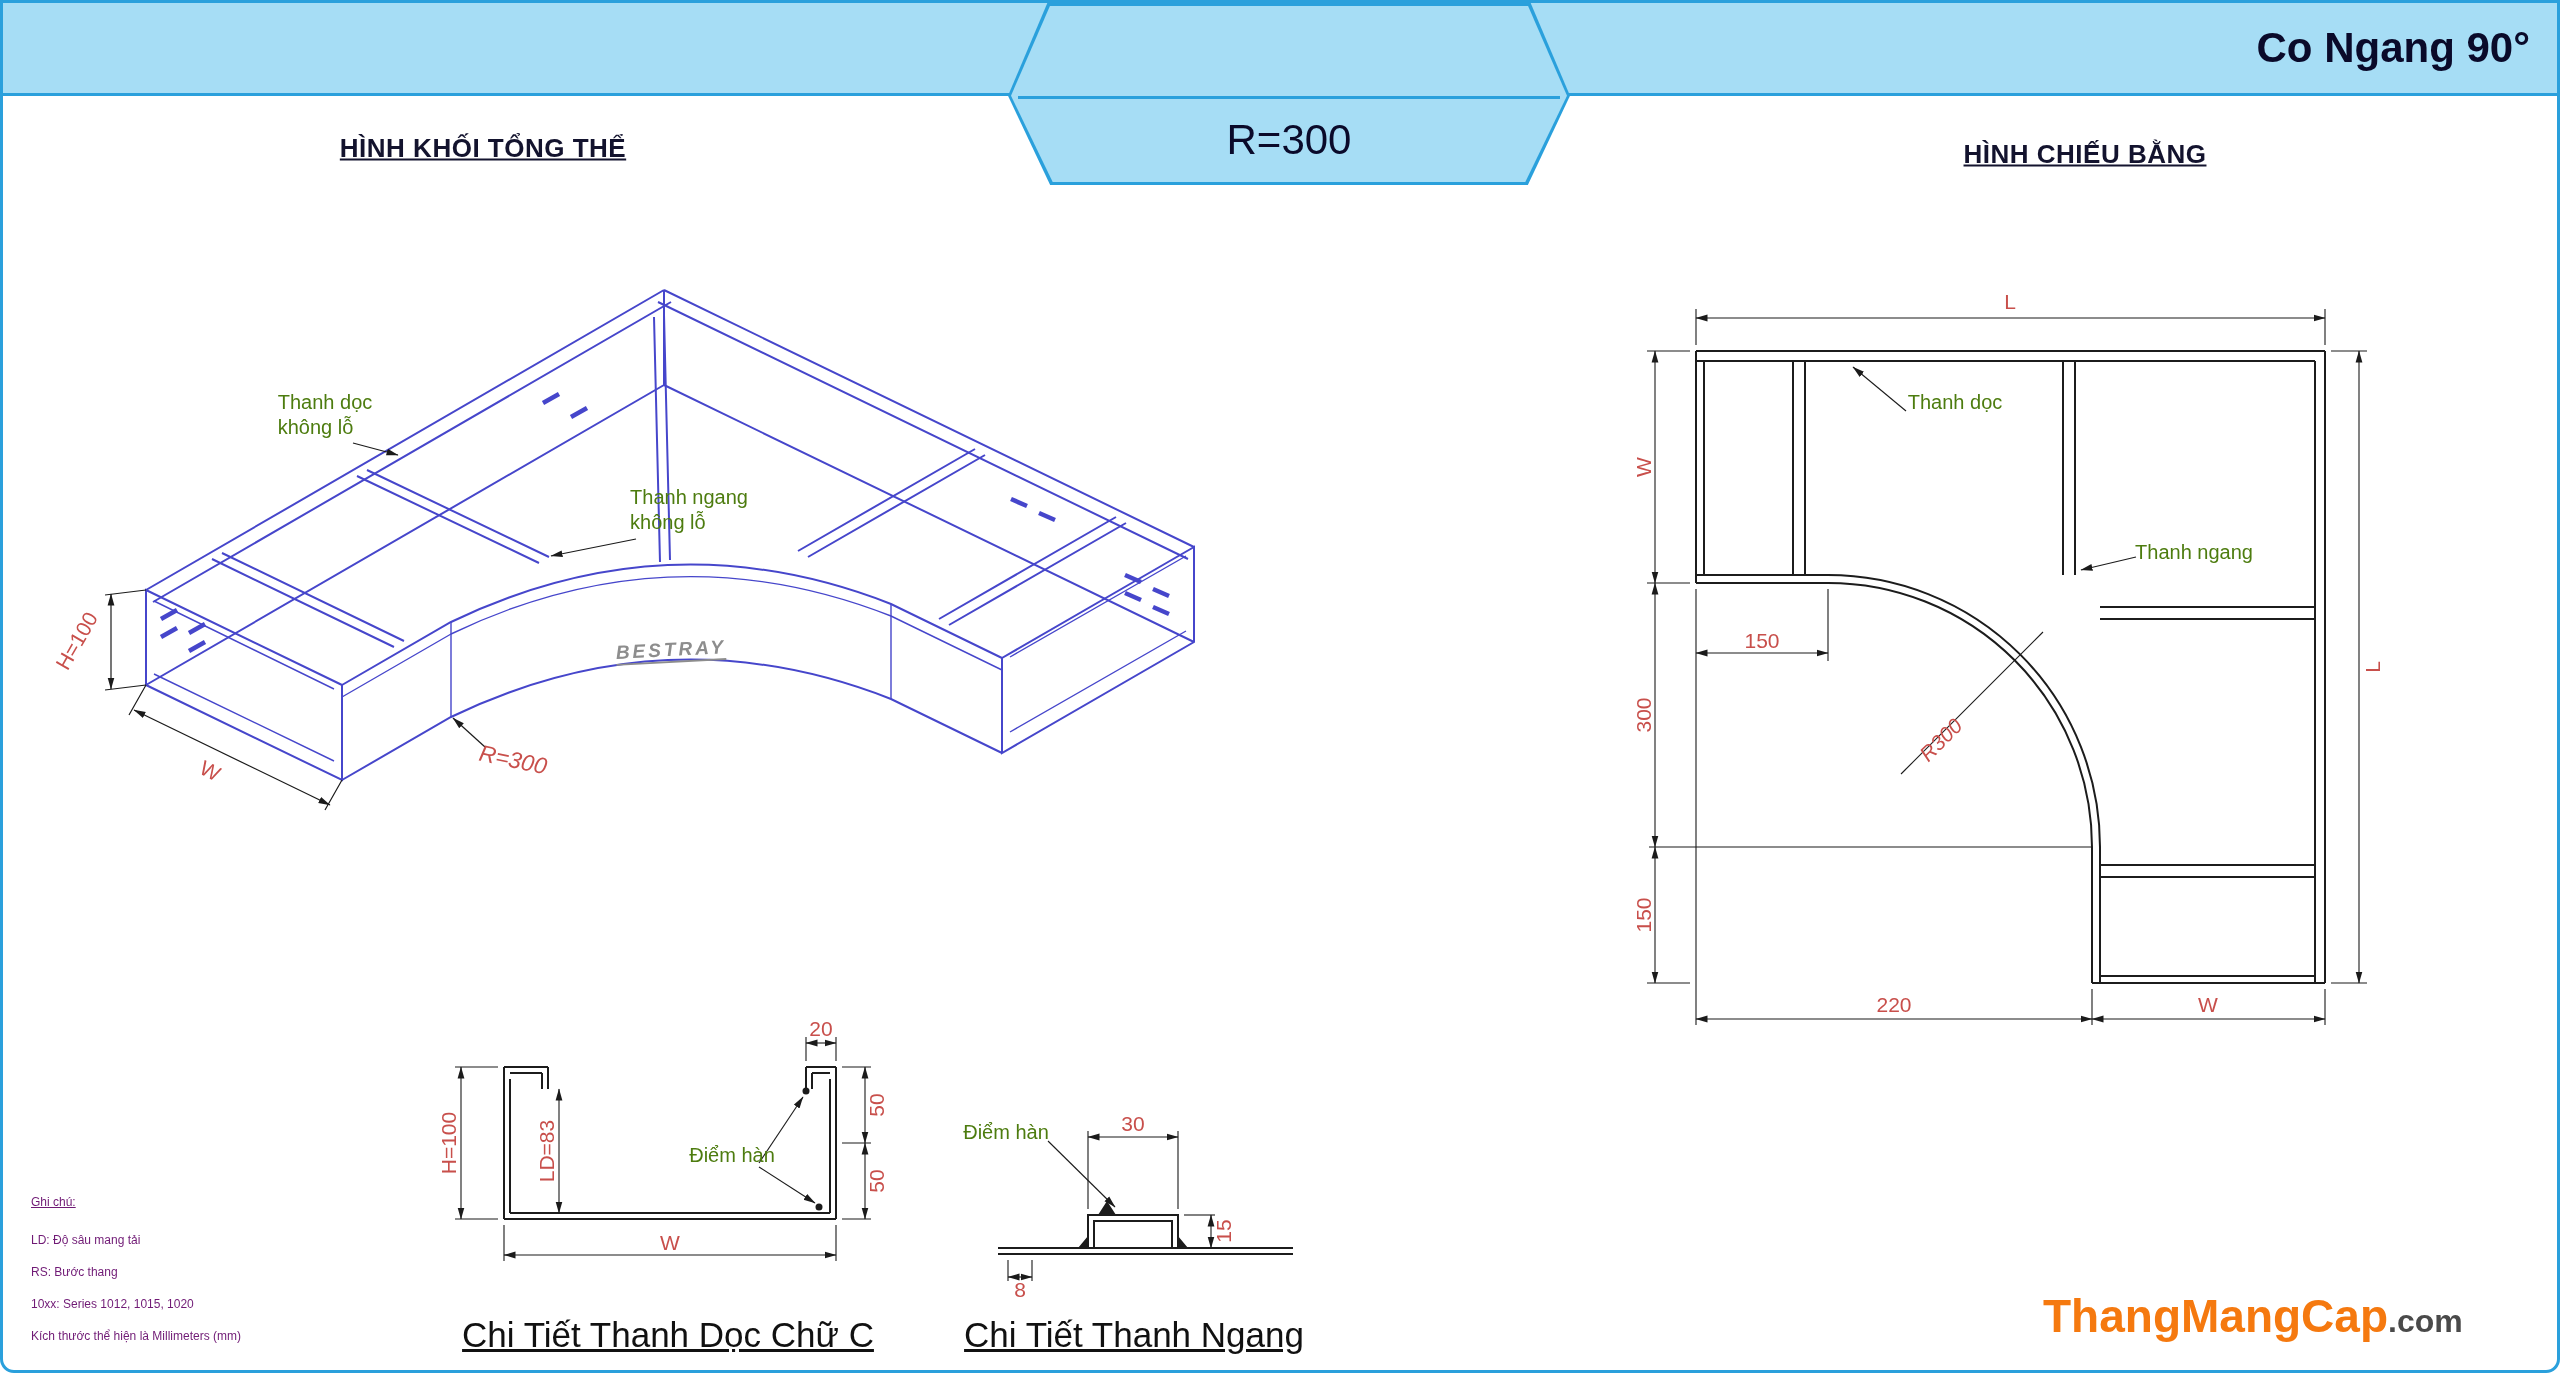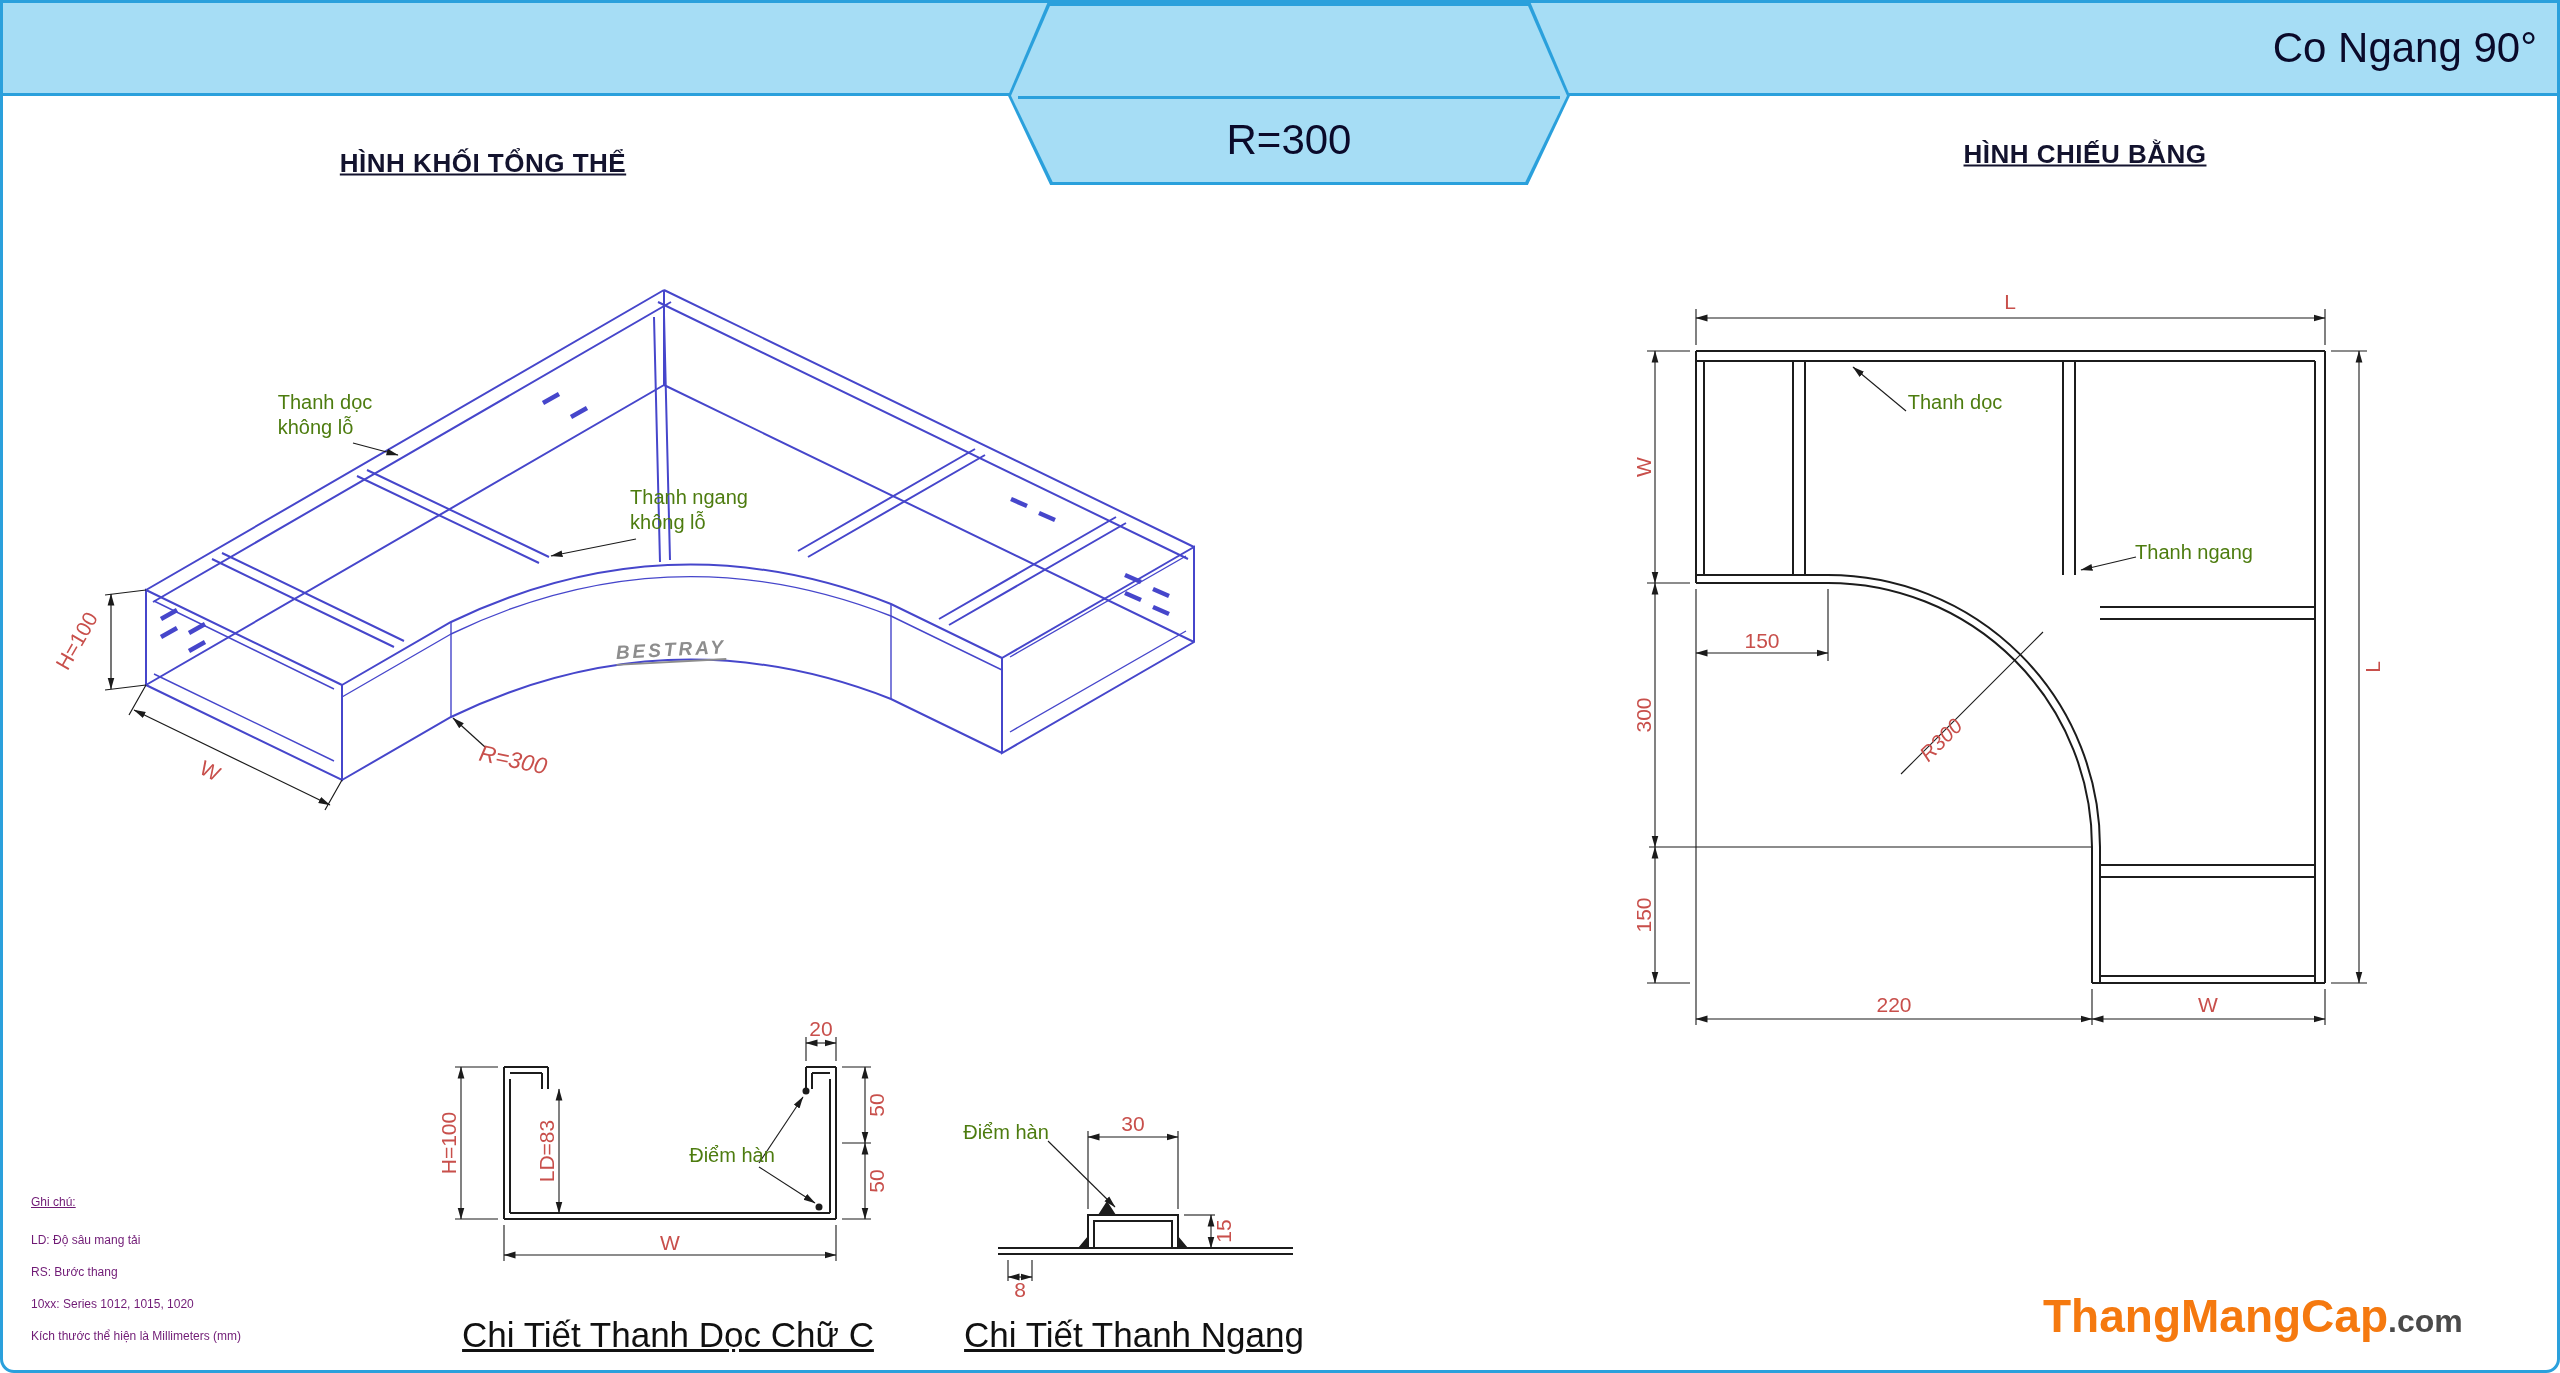--- a/index.html
+++ b/index.html
@@ -167,28 +167,28 @@
       <line x1="1085" y1="1134" x2="1175" y2="1134" marker-start="url(#ar)" marker-end="url(#ar)"></line>
       <path d="M1181,1212 H1212"></path>
       <line x1="1208" y1="1212" x2="1208" y2="1245" marker-start="url(#ar)" marker-end="url(#ar)"></line>
       <path d="M1005,1257 V1278 M1029,1257 V1278"></path>
       <line x1="1005" y1="1274" x2="1029" y2="1274" marker-start="url(#ar)" marker-end="url(#ar)"></line>
       <line x1="1045" y1="1138" x2="1112" y2="1204" marker-end="url(#ar)"></line>
     </g>
   </svg>
 
   <div id="topbar"></div>
-  <div class="h-title" style="right:20px;">Co Ngang 90°</div>
+  <div class="h-title" style="right:27px;font-weight:bold;">Co Ngang 90°</div>
   <div id="hex">
     <div id="hex-in"></div>
     <div id="hex-div"></div>
     <div class="hex-row" style="top:96px;height:82px;">R=300</div>
   </div>
 
-  <div class="sec-title" style="left:480px;top:160px;">HÌNH KHỐI TỔNG THỂ</div>
+  <div class="sec-title" style="left:480px;top:145px;">HÌNH KHỐI TỔNG THỂ</div>
   <div class="sec-title" style="left:2082px;top:151px;">HÌNH CHIẾU BẰNG</div>
 
   <div class="lbl" style="left:322px;top:412px;">
     <div>Thanh dọc</div>
     <div>không lỗ</div>
   </div>
   <div class="lbl" style="left:686px;top:507px;">
     <div>Thanh ngang</div>
     <div>không lỗ</div>
   </div>

